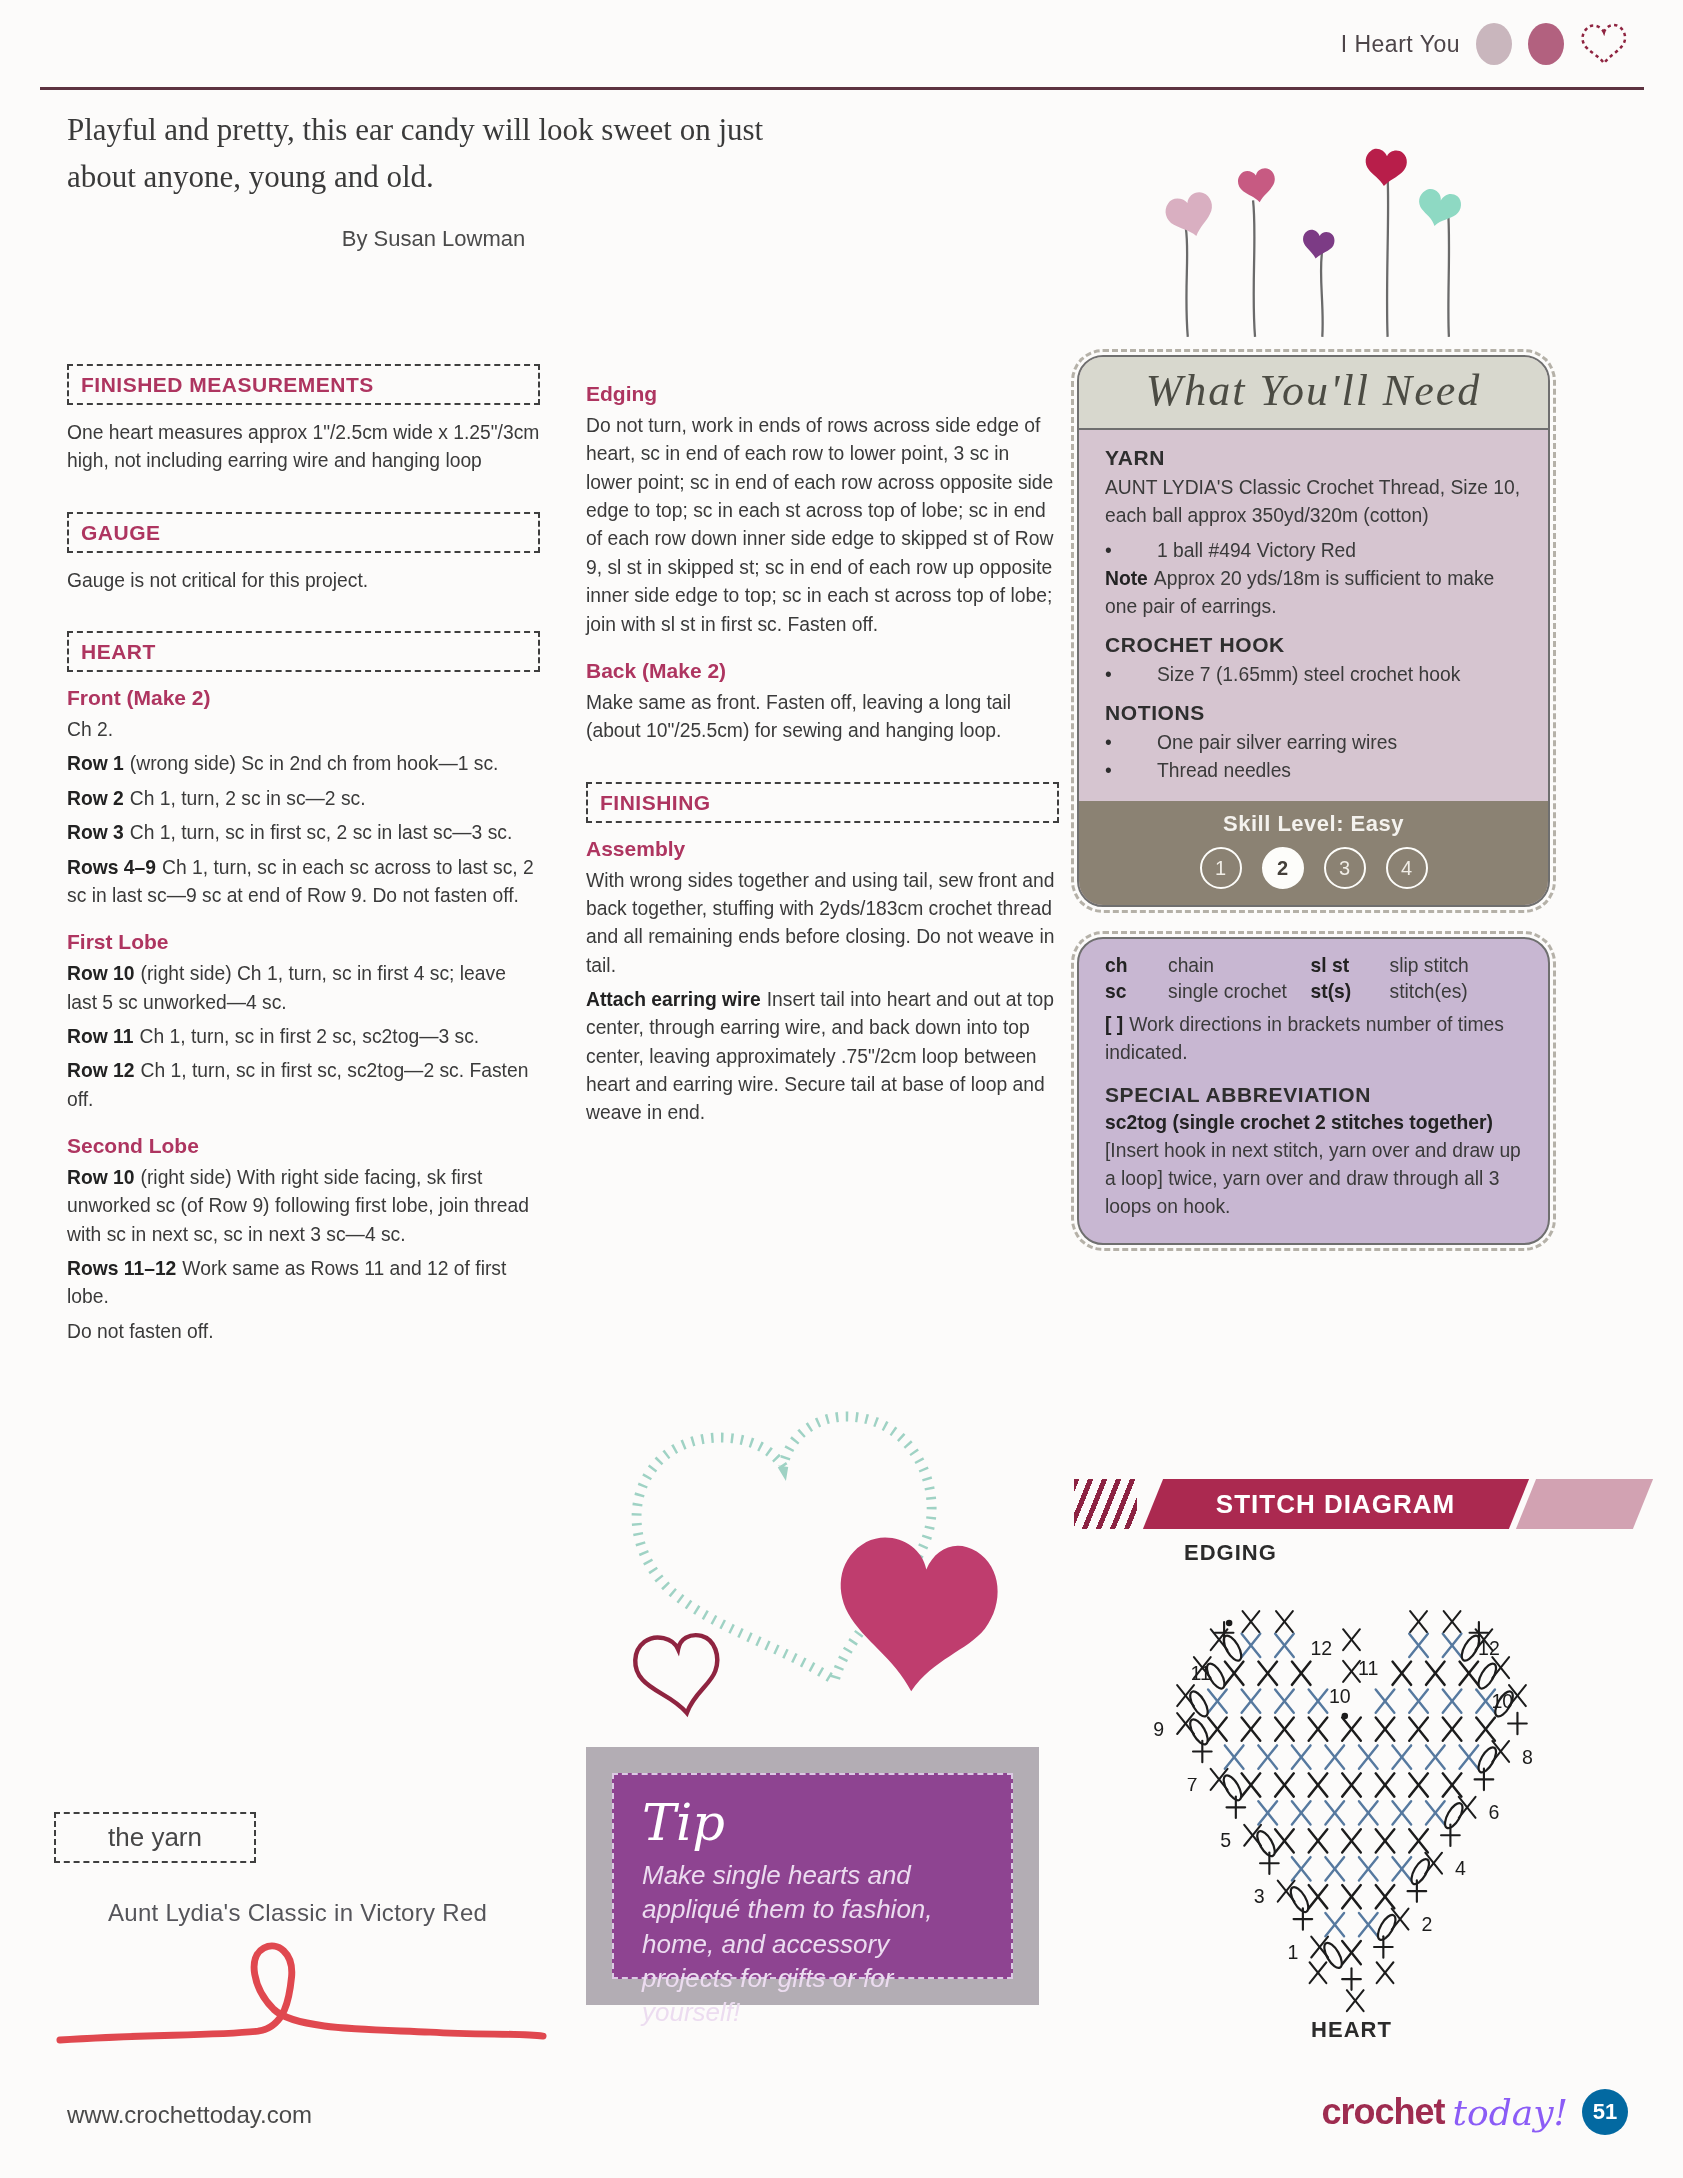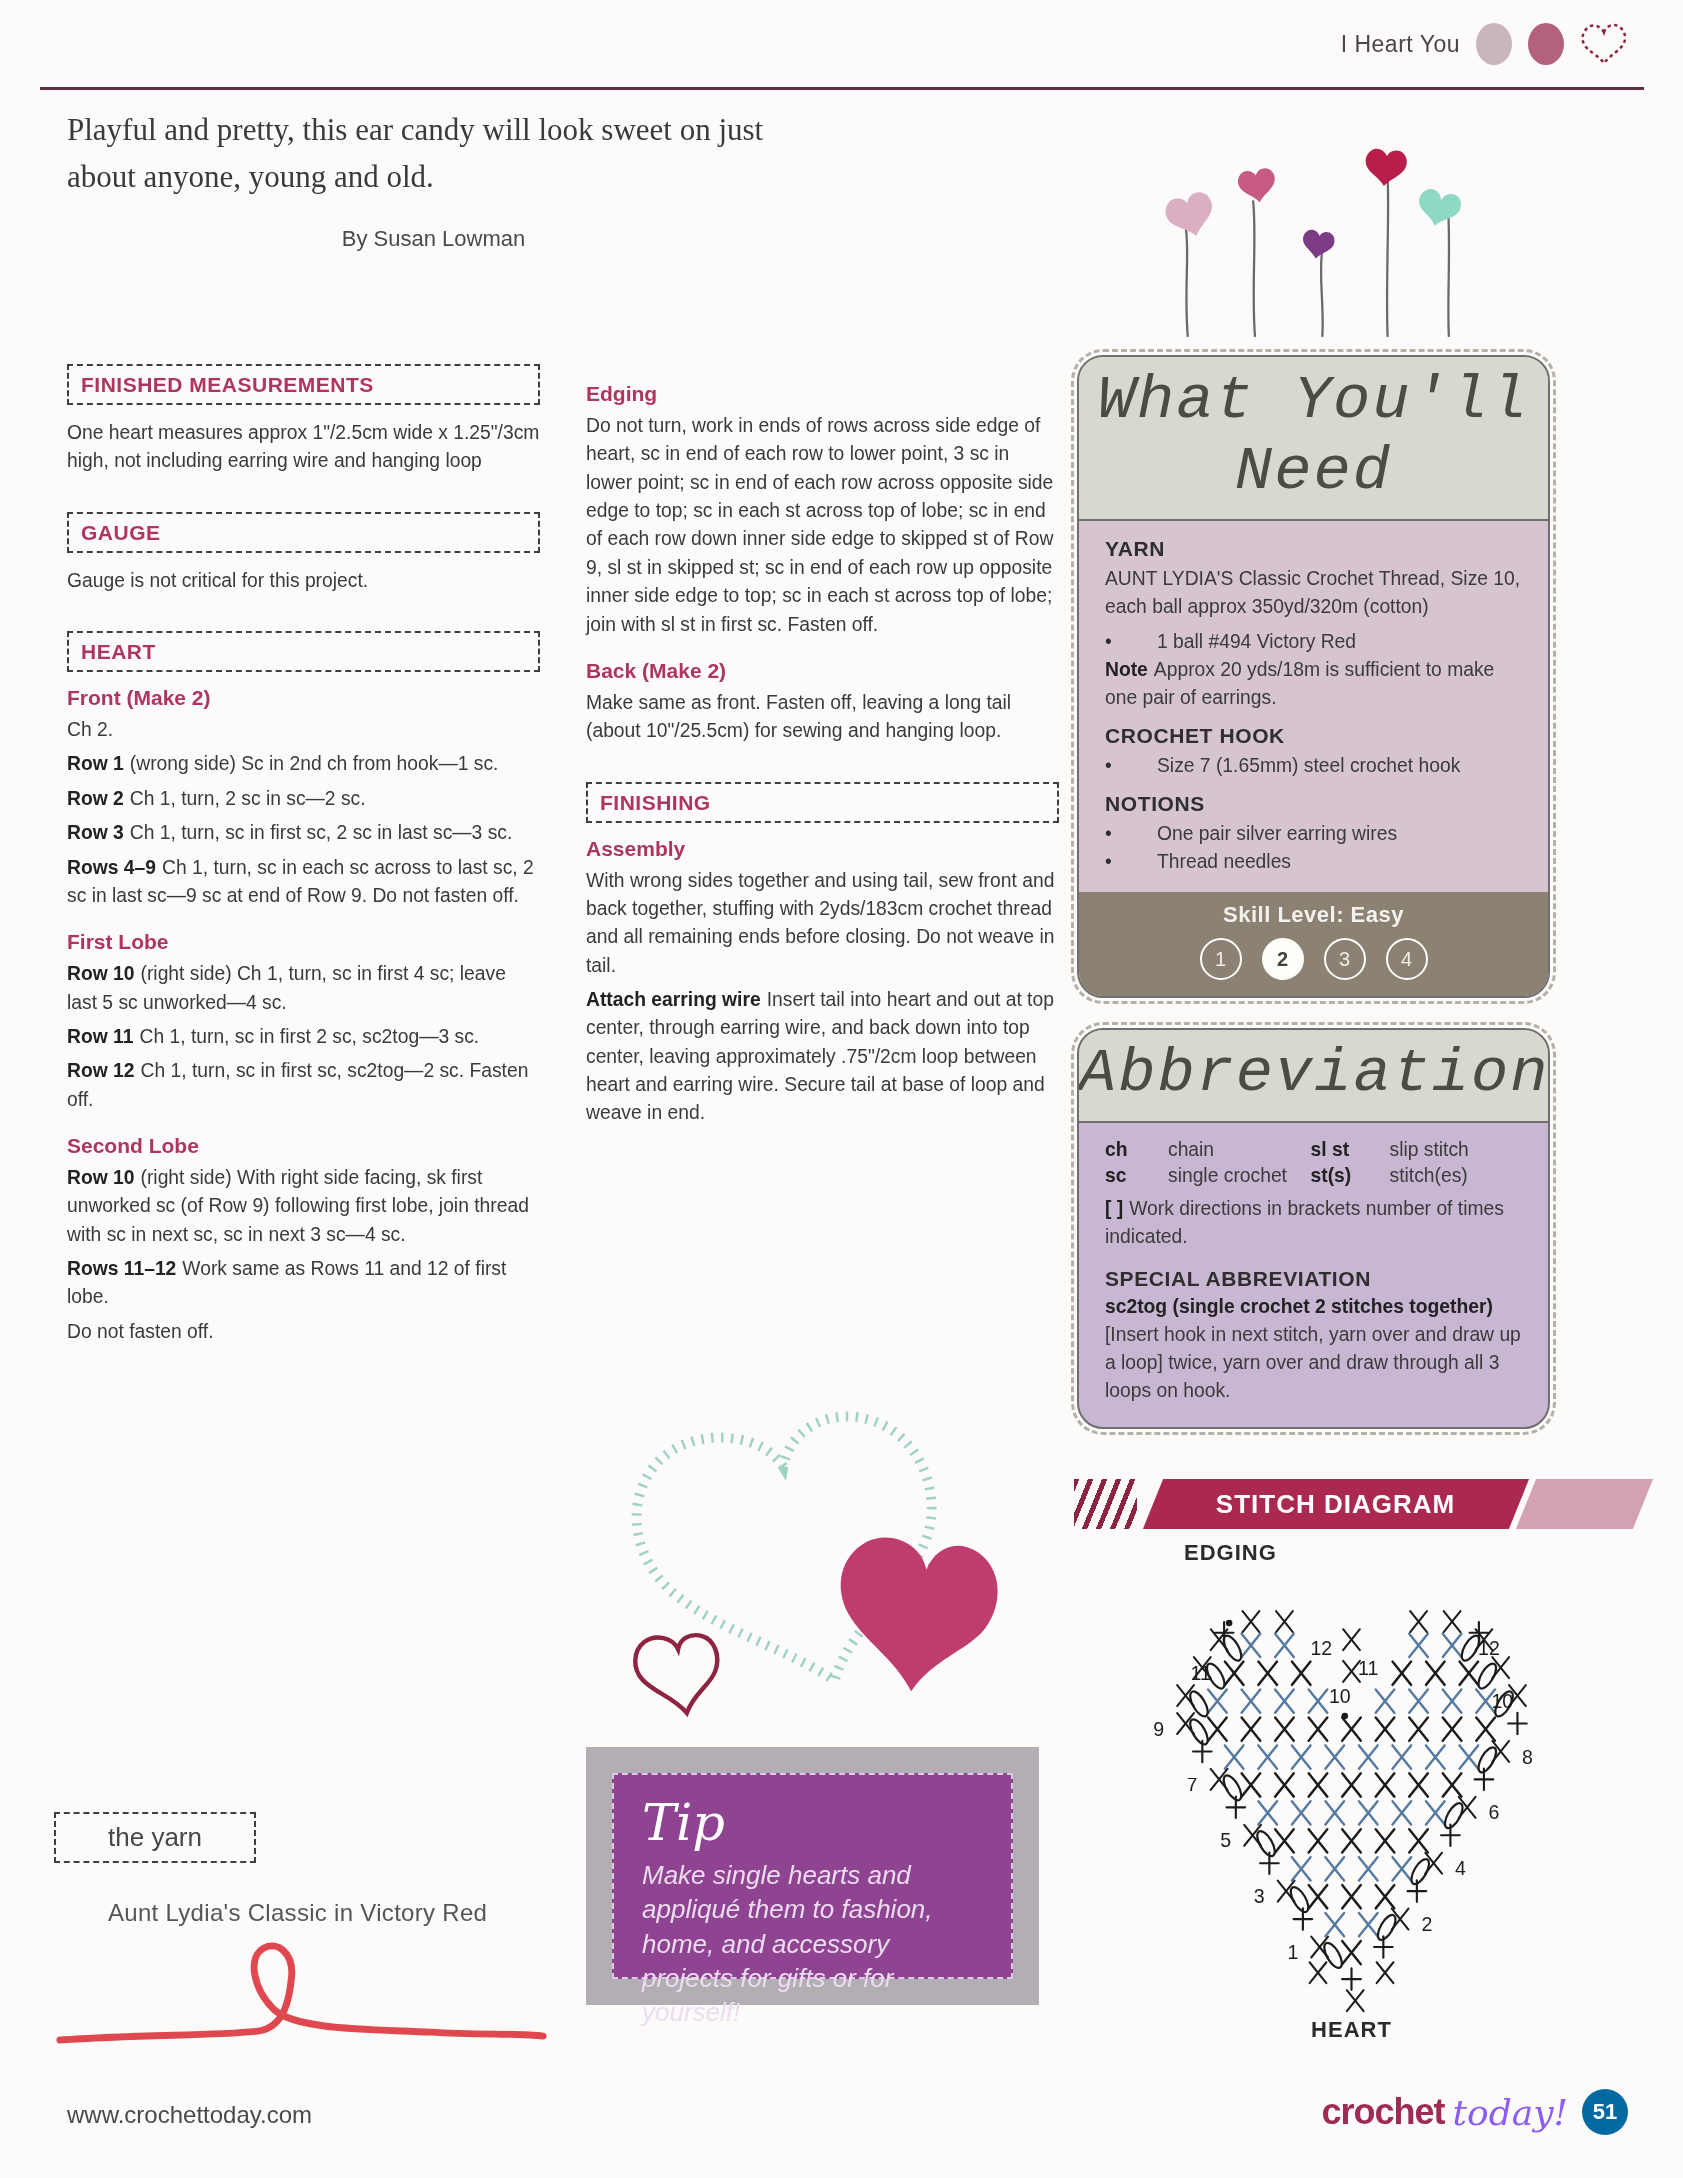--- a/index.html
+++ b/index.html
@@ -31,21 +31,21 @@
   p.body{font-size:19.3px;line-height:1.47;color:#3a3a3a;margin:0 0 6px 0;}
   .sub-head{color:#ae3560;font-weight:bold;font-size:21px;margin:20px 0 6px 0;}
   .sub-head.first{margin-top:4px;}
   .rl{font-weight:bold;color:#222;margin-right:6px;}
 
   
   .frame-box{border:2px solid #6f6f6f;outline:3px dashed #b5b1a8;outline-offset:3px;border-radius:26px;overflow:hidden;margin-top:14px;}
   .need-box{background:#d6c5d0;}
   .abb-box{background:#c8b7d2;margin-top:30px;}
   .frame-head{background:#d8d8ce;padding:8px 0 12px 0;text-align:center;border-bottom:2px solid #6f6f6f;}
-  .script-title{font-family:Liberation Mono, monospace;font-style:italic;font-size:62px;color:#4c4c44;letter-spacing:2px;}
+  .script-title{font-family:Liberation Serif, serif;font-style:italic;font-size:44px;color:#4c4c44;letter-spacing:2px;}
   .frame-body{padding:16px 26px 0 26px;}
   .frame-h4{font-size:21px;font-weight:bold;color:#2e2e2e;letter-spacing:0.6px;margin:12px 0 4px 0;}
   .frame-h4.first{margin-top:0;}
   .bullet-row{display:flex;font-size:19.3px;line-height:1.45;color:#3a3a3a;}
   .bullet-row .b{width:26px;flex:none;color:#2e2e2e;}
   .bullet-row .bt{padding-left:26px;}
   .skill-band{background:#8b8273;margin-top:16px;padding:10px 0 16px 0;text-align:center;}
   .skill-label{color:#f4f2ee;font-size:22px;font-weight:bold;letter-spacing:0.5px;}
   .skill-circles{display:flex;justify-content:center;gap:20px;margin-top:10px;}
   .skill-c{width:38px;height:38px;border-radius:50%;border:2px solid #fdfdfa;color:#f0ede6;font-size:20px;display:flex;align-items:center;justify-content:center;}
@@ -242,23 +242,20 @@
           <div class="skill-c">1</div>
           <div class="skill-c active">2</div>
           <div class="skill-c">3</div>
           <div class="skill-c">4</div>
         </div>
       </div>
     </div>
 
     
     <div class="frame-box abb-box">
-      <div class="frame-head">
-        <span class="script-title">Abbreviations</span>
-      </div>
       <div class="frame-body abb-pad-bottom">
         <div class="abbr-grid">
           <b>ch</b>
             <span>chain</span>
           <b>sl st</b>
             <span>slip stitch</span>
           <b>sc</b>
             <span>single crochet</span>
           <b>st(s)</b>
             <span>stitch(es)</span>

